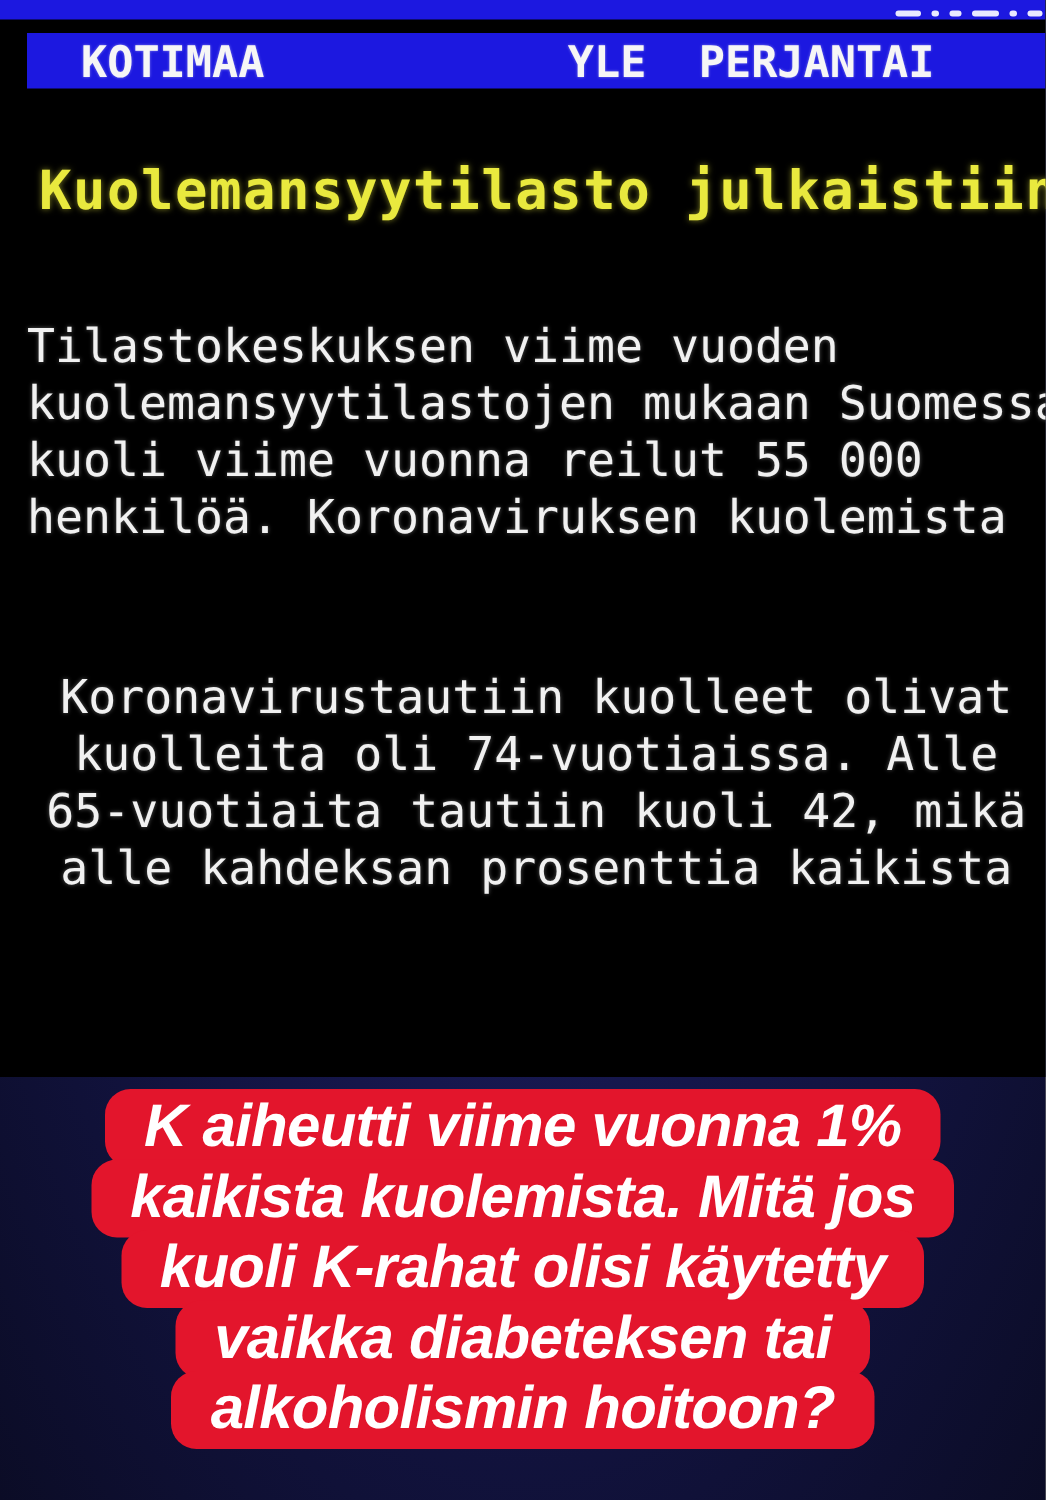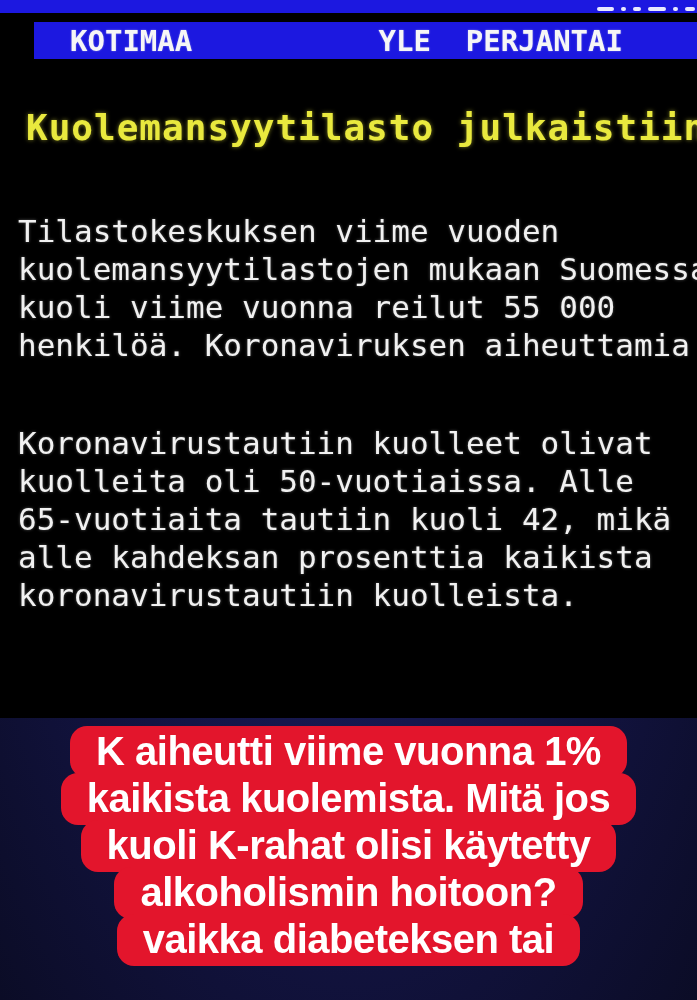--- a/index.html
+++ b/index.html
@@ -33,50 +33,49 @@
   .frag.w1{width:17px}.frag.w2{width:5px}.frag.w3{width:8px}
   .frag.w4{width:18px}.frag.w5{width:5px}.frag.w6{width:10px}
   .header-bar{
     position:absolute;top:22px;left:18px;right:0;height:37px;
     background:var(--teletext-blue);
     display:flex;align-items:center;justify-content:space-between;
     box-sizing:border-box;padding:0 74px 0 36px;
     color:#f6f6f6;font-weight:bold;font-size:29px;
     text-shadow:0 0 2px rgba(255,255,255,.45);
     white-space:pre;
-    margin-left:16px;
   }
   .tt-title{
     position:absolute;top:107px;left:26px;
     color:var(--teletext-yellow);
     font-weight:bold;font-size:36px;letter-spacing:1px;white-space:pre;
     text-shadow:0 0 4px rgba(233,233,62,.55);
   }
   .tt-paragraph{
     position:absolute;left:18px;right:0;
     color:var(--teletext-white);
     font-weight:normal;font-size:31px;line-height:38px;
     text-shadow:0 0 3px rgba(255,255,255,.35);
   }
   .tt-paragraph.p1{top:212px;}
-  .tt-paragraph.p2{top:424px;}
+  .tt-paragraph.p2{top:446px;text-align:center;}
   .tt-line{white-space:pre;height:38px;}
   
   .overlay-quote{
     position:absolute;top:726px;left:0;right:0;
     display:flex;flex-direction:column;align-items:center;
   }
   .quote-line{
     background:var(--overlay-red);
     color:var(--overlay-text);
     font-family:"Liberation Sans", sans-serif;
     font-weight:bold;font-size:40px;line-height:44px;
     letter-spacing:-0.5px;
     padding:3px 26px 5px;border-radius:17px;
-    white-space:pre;text-align:center;
+    white-space:pre;text-align:center;font-style:italic;
   }
   .quote-line + .quote-line{margin-top:-5px;}
 </style>
 </head>
 <body>
 
 <div class="tv-screen">
 
   <div class="top-strip">
     <div class="frag-row">
@@ -93,32 +92,31 @@
     <span>KOTIMAA</span>
     <span>YLE  PERJANTAI</span>
   </div>
 
   <div class="tt-title">Kuolemansyytilasto julkaistiin</div>
 
   <div class="tt-paragraph p1">
     <div class="tt-line">Tilastokeskuksen viime vuoden</div>
     <div class="tt-line">kuolemansyytilastojen mukaan Suomessa</div>
     <div class="tt-line">kuoli viime vuonna reilut 55 000</div>
-    <div class="tt-line">henkilöä. Koronaviruksen aiheuttamia</div>
+    <div class="tt-line">henkilöä. Koronaviruksen kuolemista</div>
   </div>
 
   <div class="tt-paragraph p2">
     <div class="tt-line">Koronavirustautiin kuolleet olivat</div>
-    <div class="tt-line">kuolleita oli 50-vuotiaissa. Alle</div>
+    <div class="tt-line">kuolleita oli 74-vuotiaissa. Alle</div>
     <div class="tt-line">65-vuotiaita tautiin kuoli 42, mikä</div>
     <div class="tt-line">alle kahdeksan prosenttia kaikista</div>
-    <div class="tt-line">koronavirustautiin kuolleista.</div>
   </div>
 
 </div>
 
 <div class="overlay-quote">
   <div class="quote-line">K aiheutti viime vuonna 1%</div>
   <div class="quote-line">kaikista kuolemista. Mitä jos</div>
   <div class="quote-line">kuoli K-rahat olisi käytetty</div>
+  <div class="quote-line">vaikka diabeteksen tai</div>
   <div class="quote-line">alkoholismin hoitoon?</div>
-  <div class="quote-line">vaikka diabeteksen tai</div>
 </div>
 
 </body></html>

